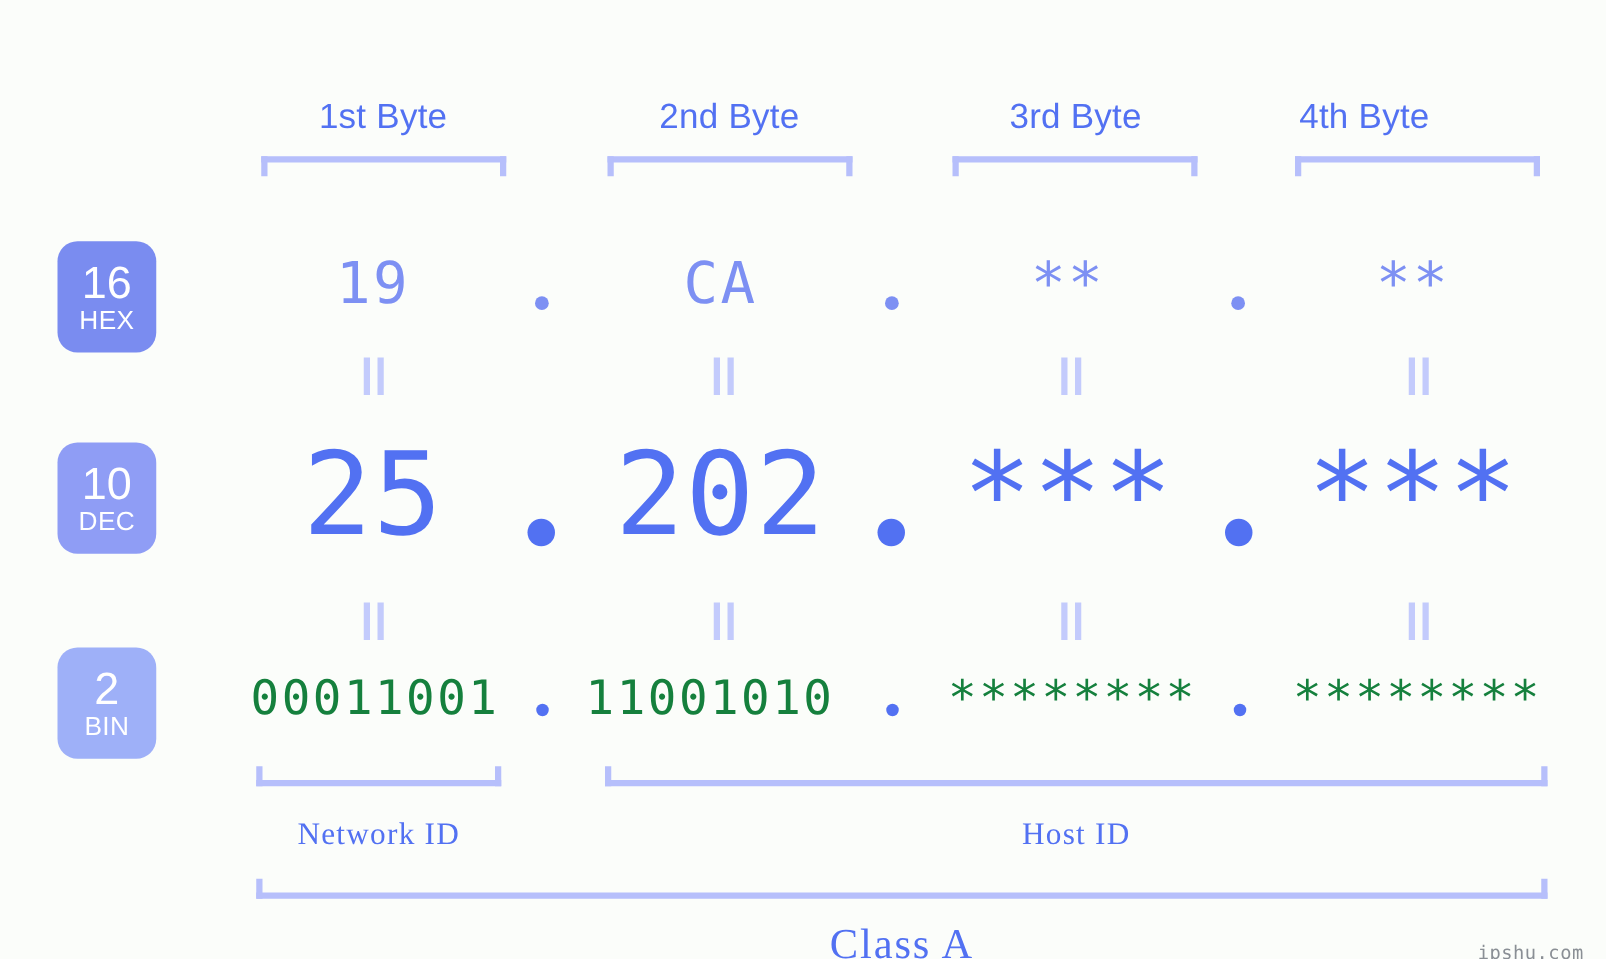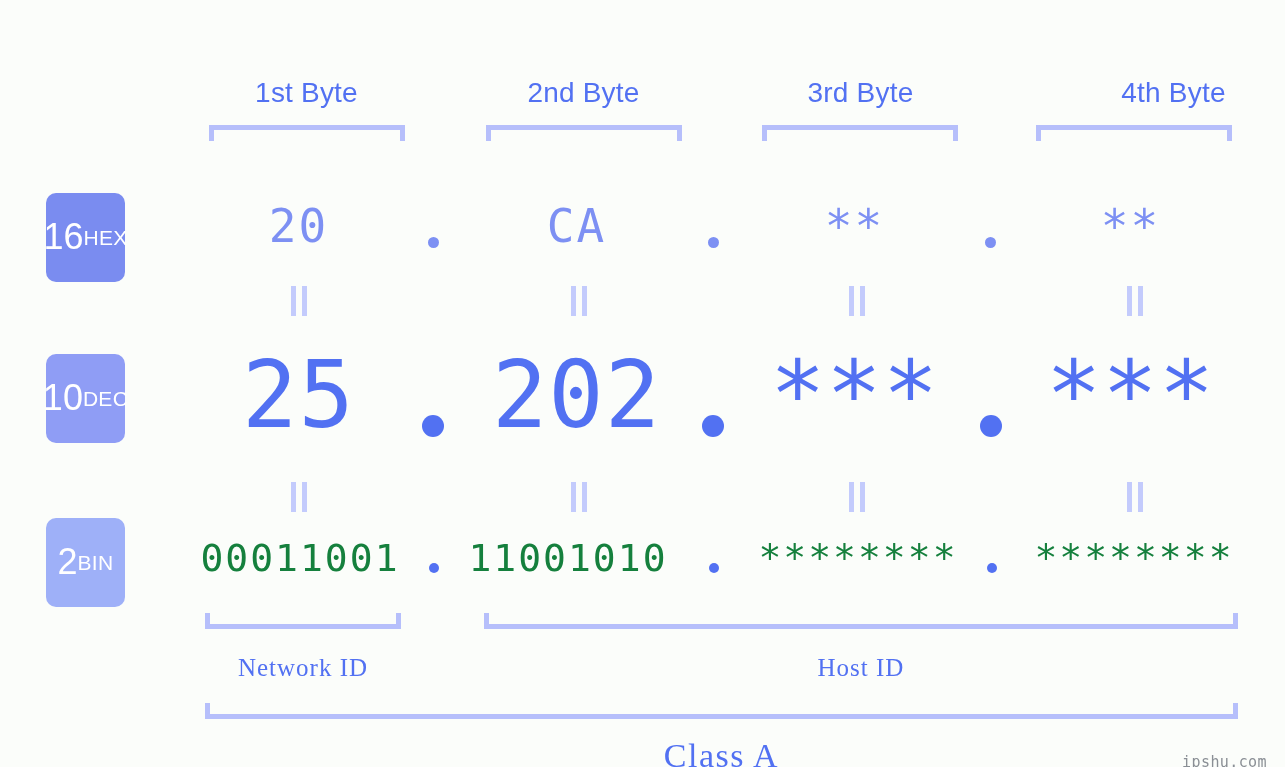--- a/index.html
+++ b/index.html
@@ -52,23 +52,24 @@
     height: 16px;
     box-sizing: border-box;
   }
 
   
   .base-badge {
     position: absolute;
     left: 46px;
     width: 79px;
     height: 89px;
-    border-radius: 10px;
+    border-radius: 16px;
     color: #ffffff;
     display: flex;
+    flex-direction: column;
     align-items: center;
     justify-content: center;
     font-family: "Liberation Sans", sans-serif;
     box-sizing: border-box;
   }
   .base-badge .num {
     font-size: 36px;
     line-height: 36px;
     font-weight: 400;
     margin-bottom: 2px;
@@ -180,42 +181,42 @@
   }
 </style>
 </head>
 <body>
 
 <div id="stage">
 
   <div class="byte-label" style="left:209px; width:195px;">1st Byte</div>
   <div class="byte-label" style="left:486px; width:195px;">2nd Byte</div>
   <div class="byte-label" style="left:763px; width:195px;">3rd Byte</div>
-  <div class="byte-label" style="left:1076px; width:195px;">4th Byte</div>
+  <div class="byte-label" style="left:994px; width:195px;">4th Byte</div>
 
   <div class="bracket-top" style="left:209px; top:84px; width:196px;"></div>
   <div class="bracket-top" style="left:486px; top:84px; width:196px;"></div>
   <div class="bracket-top" style="left:762px; top:84px; width:196px;"></div>
   <div class="bracket-top" style="left:1036px; top:84px; width:196px;"></div>
 
   <div class="base-badge badge-hex">
     <span class="num">16</span>
     <span class="name">HEX</span>
   </div>
   <div class="base-badge badge-dec">
     <span class="num">10</span>
     <span class="name">DEC</span>
   </div>
   <div class="base-badge badge-bin">
     <span class="num">2</span>
     <span class="name">BIN</span>
   </div>
 
   <div class="row-hex">
-    <div class="value-cell" style="left:200px; width:197px;">20</div>
+    <div class="value-cell" style="left:200px; width:197px;">19</div>
     <div class="value-cell" style="left:478px; width:197px;">CA</div>
     <div class="value-cell" style="left:756px; width:197px;">**</div>
     <div class="value-cell" style="left:1032px; width:197px;">**</div>
 
     <div class="dot dot-hex" style="left:428px;"></div>
     <div class="dot dot-hex" style="left:708px;"></div>
     <div class="dot dot-hex" style="left:985px;"></div>
   </div>
 
   <div class="eq eq-row1" style="left:291px;">

